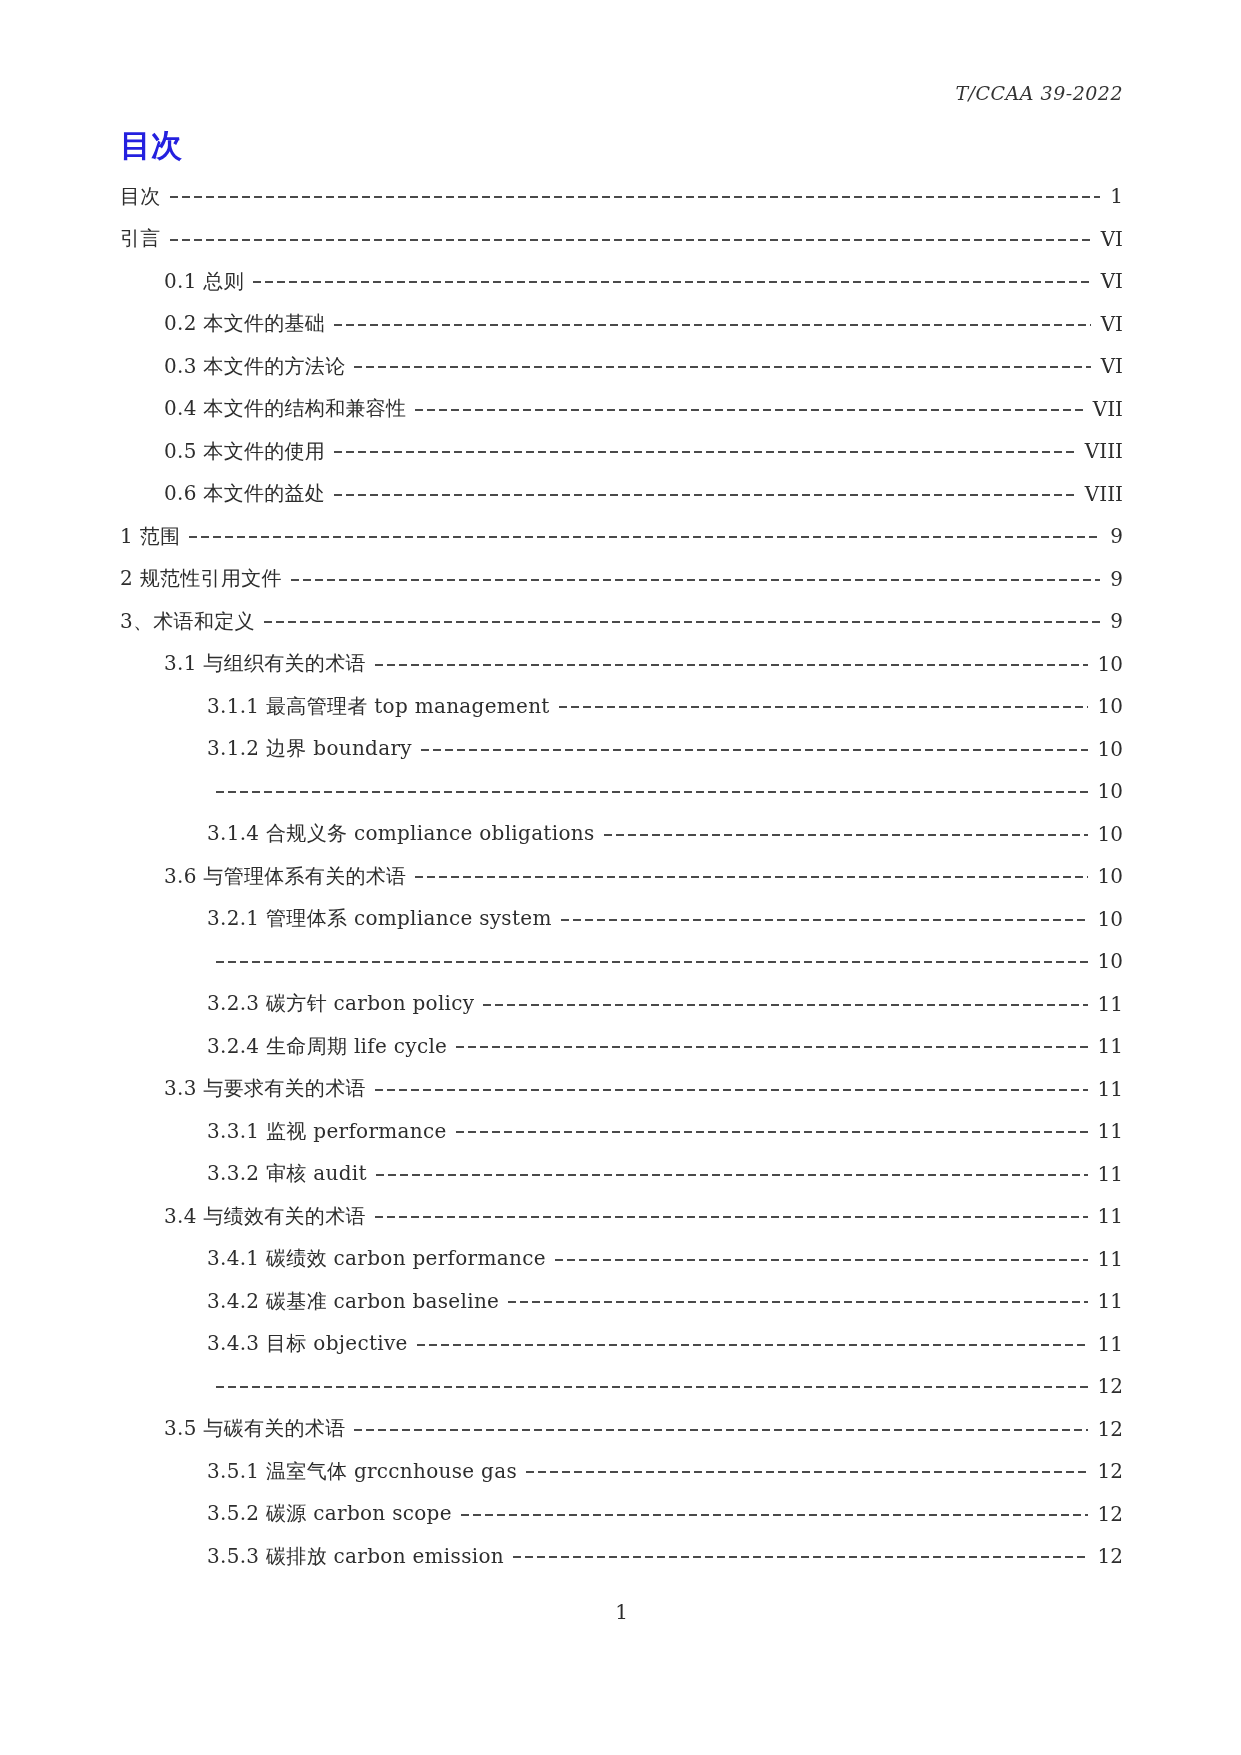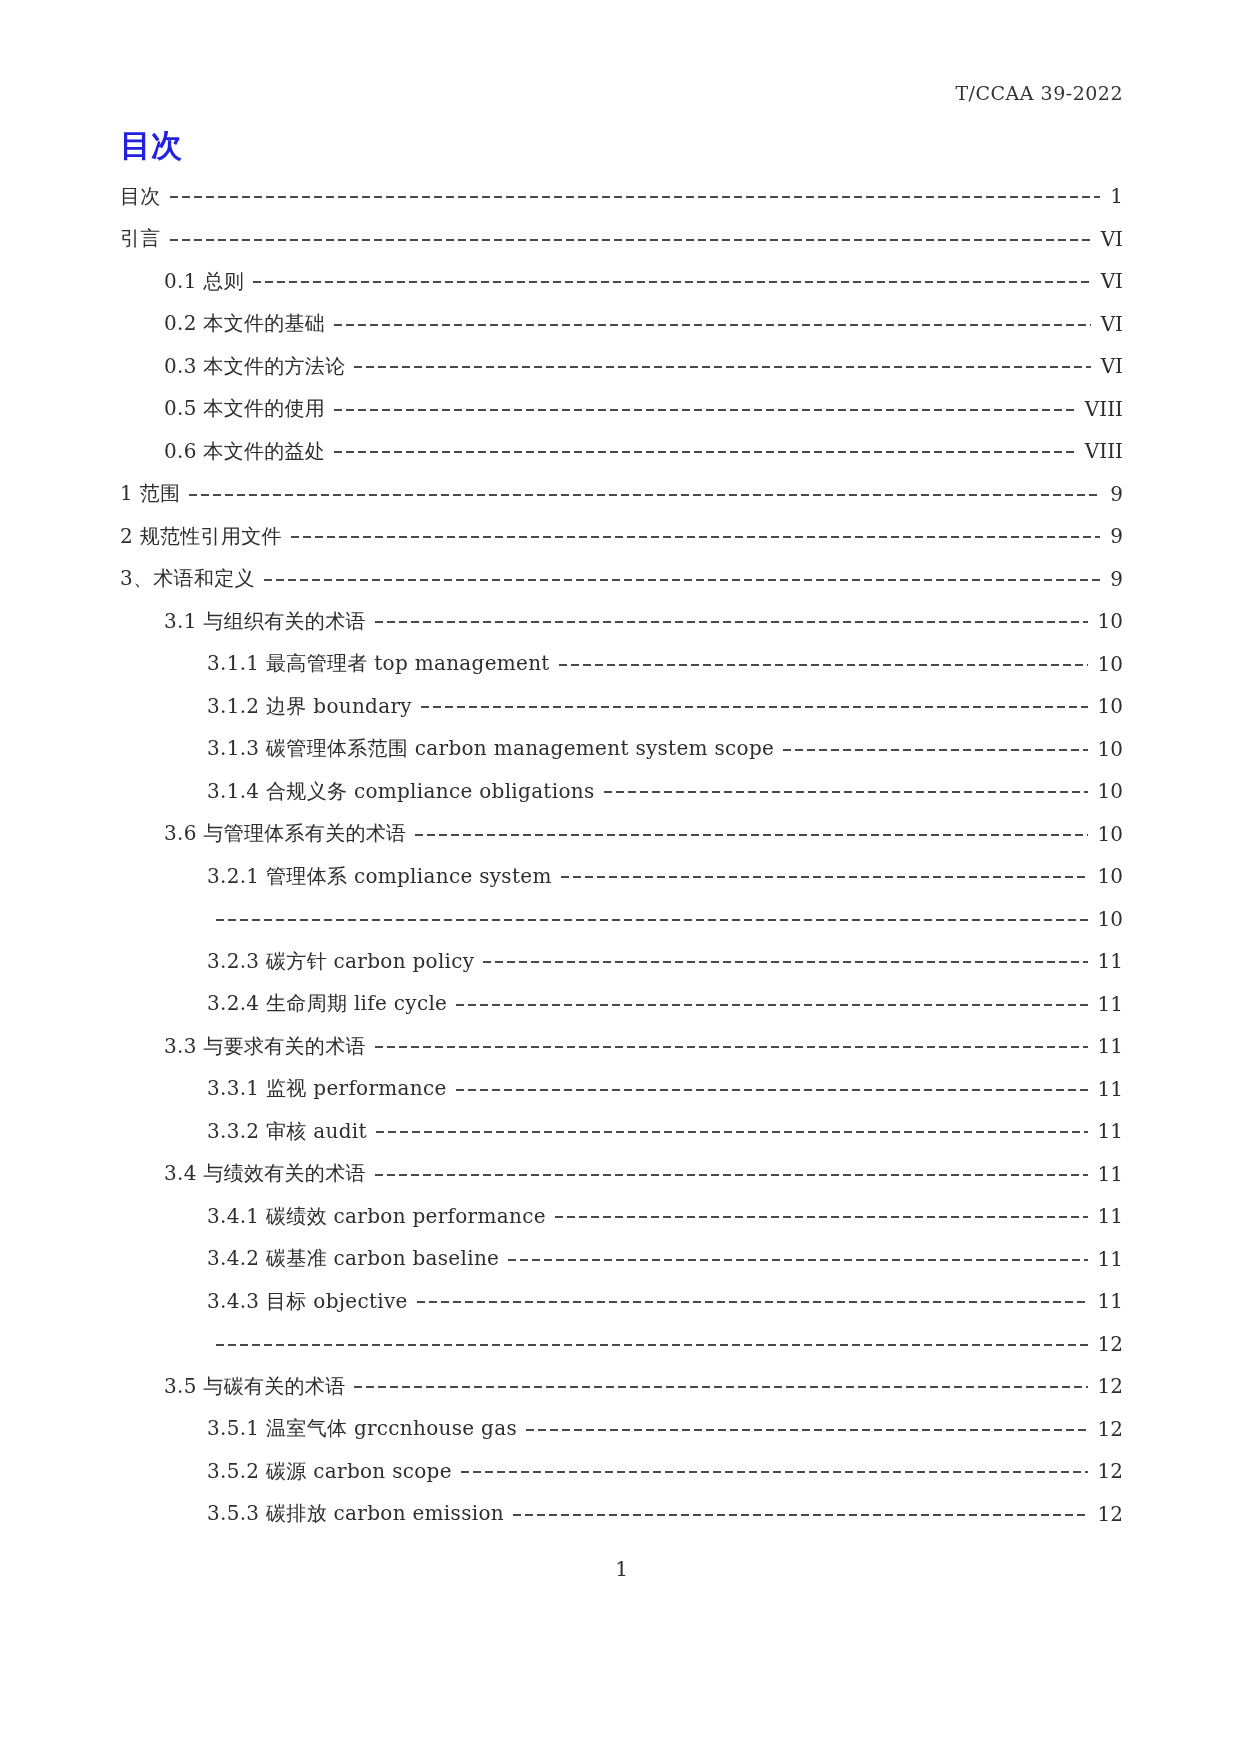--- a/index.html
+++ b/index.html
@@ -14,20 +14,21 @@
     color: #2d2d2d;
     position: relative;
     overflow: hidden;
   }
   .doc-code {
     text-align: right;
     font-size: 19px;
     letter-spacing: 0.5px;
     color: #333333;
     line-height: 22px;
+    font-style: italic;
   }
   .title {
     font-family: "DejaVu Sans", "Liberation Sans", sans-serif;
     font-weight: 700;
     font-size: 31px;
     line-height: 1;
     margin: 26px 0 0 0;
     color: #2420df;
   }
   .toc { margin-top: 14px; }
@@ -83,20 +84,25 @@
         <span class="toc-label">0.2 本文件的基础</span>
         <span class="toc-leader"></span>
         <span class="toc-page">VI</span>
       </div>
       <div class="toc-row level-1">
         <span class="toc-label">0.3 本文件的方法论</span>
         <span class="toc-leader"></span>
         <span class="toc-page">VI</span>
       </div>
       <div class="toc-row level-1">
+        <span class="toc-label">0.4 本文件的结构和兼容性</span>
+        <span class="toc-leader"></span>
+        <span class="toc-page">VII</span>
+      </div>
+      <div class="toc-row level-1">
         <span class="toc-label">0.5 本文件的使用</span>
         <span class="toc-leader"></span>
         <span class="toc-page">VIII</span>
       </div>
       <div class="toc-row level-1">
         <span class="toc-label">0.6 本文件的益处</span>
         <span class="toc-leader"></span>
         <span class="toc-page">VIII</span>
       </div>
       <div class="toc-row level-0">
@@ -123,21 +129,20 @@
         <span class="toc-label">3.1.1 最高管理者 top management</span>
         <span class="toc-leader"></span>
         <span class="toc-page">10</span>
       </div>
       <div class="toc-row level-2">
         <span class="toc-label">3.1.2 边界 boundary</span>
         <span class="toc-leader"></span>
         <span class="toc-page">10</span>
       </div>
       <div class="toc-row level-2">
-        <span class="toc-label">3.1.3 碳管理体系范围 carbon management system scope</span>
         <span class="toc-leader"></span>
         <span class="toc-page">10</span>
       </div>
       <div class="toc-row level-2">
         <span class="toc-label">3.1.4 合规义务 compliance obligations</span>
         <span class="toc-leader"></span>
         <span class="toc-page">10</span>
       </div>
       <div class="toc-row level-1">
         <span class="toc-label">3.6 与管理体系有关的术语</span>

